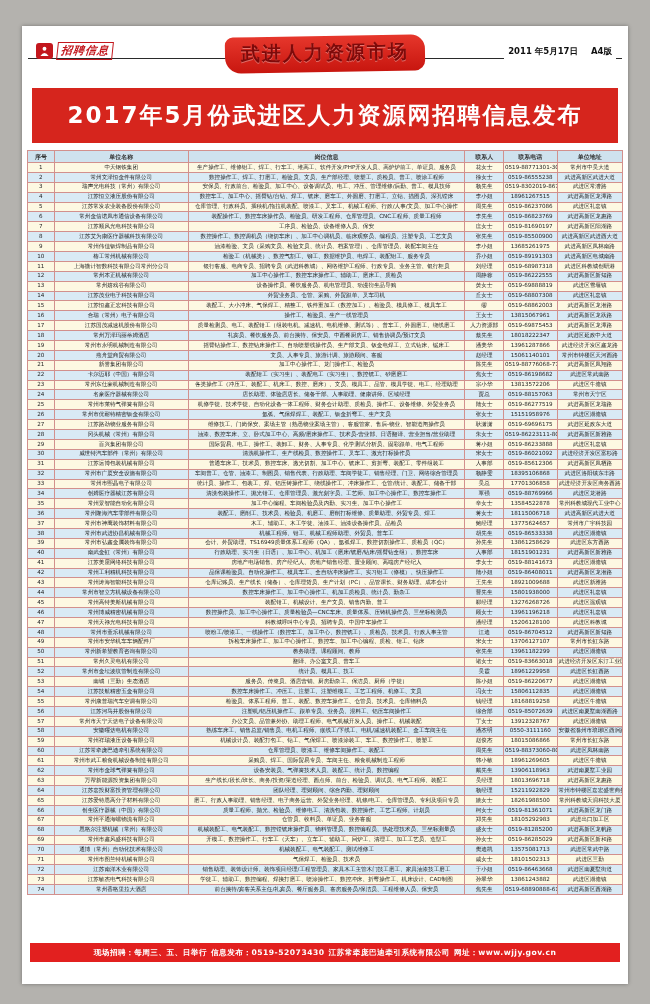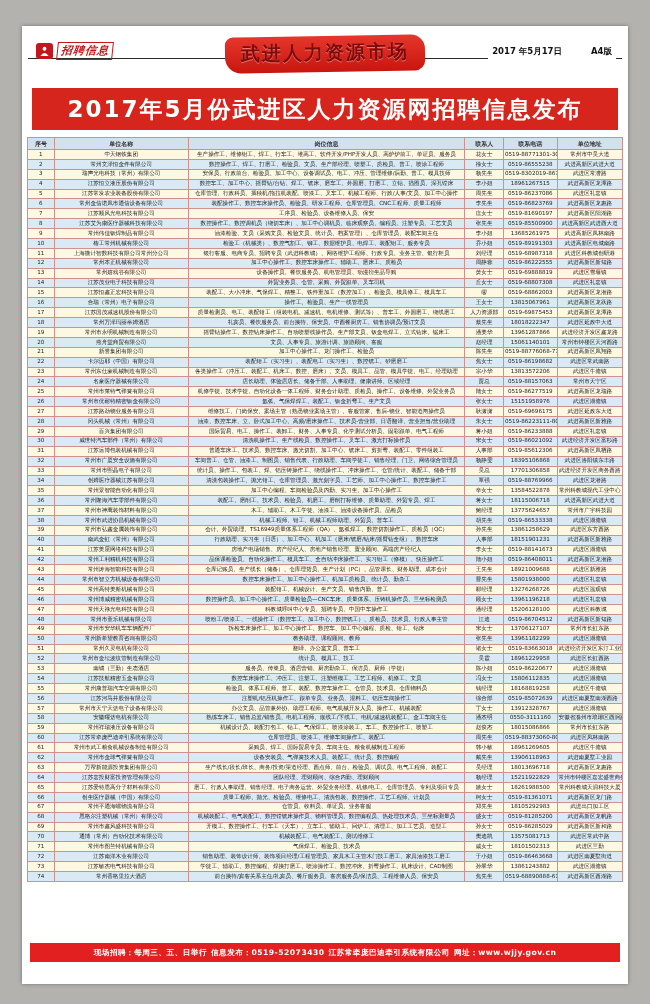--- a/index.html
+++ b/index.html
@@ -7,23 +7,23 @@
   .page{position:absolute;left:22px;top:26px;width:606px;height:958px;background:#ffffff;box-shadow:0 0 4px rgba(0,0,0,.35);}
   
   .mast{position:relative;height:58px;}
   .mast-rule{position:absolute;left:6px;right:6px;top:32px;height:1px;background:#2a2a2a;}
   .logo{position:absolute;left:14px;top:16px;display:flex;align-items:center;gap:4px;}
   .logo-box{width:17px;height:16px;background:#c3171d;border-radius:3px;display:flex;align-items:center;justify-content:center;}
   .logo-txt{color:#c3171d;font-size:11px;font-weight:bold;font-style:italic;border:1px solid #c3171d;padding:0 3px 1px 3px;transform:skew(-6deg);letter-spacing:1px;}
   .brush{position:absolute;left:50%;top:10px;transform:translateX(-50%) rotate(-1deg);background:linear-gradient(180deg,#e6372c,#c8160f);border-radius:8px 14px 10px 16px;padding:4px 16px 6px 16px;}
   .brush span{font-size:19px;font-weight:bold;color:#7e0a0a;letter-spacing:2px;text-shadow:0 1px 0 rgba(255,255,255,.35);}
   .dateline{position:absolute;right:12px;top:20px;font-size:8.5px;color:#111;font-weight:bold;background:#fff;padding:0 4px 2px 4px;}
-  .dateline .ed{margin-left:26px;}
+  .dateline .ed{margin-left:10px;}
   
-  .banner{margin:4px 10px 0 10px;height:42px;background:#d6251d;display:flex;align-items:center;justify-content:center;}
+  .banner{margin:4px 10px 0 10px;height:55px;background:#d6251d;display:flex;align-items:center;justify-content:center;}
   .banner span{color:#ffffff;font-size:23px;font-weight:bold;letter-spacing:2px;}
   
   .tbl-wrap{margin:7px 5px 0 5px;}
   table{width:100%;border-collapse:collapse;table-layout:fixed;}
   th,td{border:1px solid #d2908d;font-size:5.6px;line-height:1;height:8.9px;padding:0 1px;text-align:center;color:#222;white-space:nowrap;overflow:hidden;}
   thead th{background:#cfe2ee;font-size:6px;font-weight:bold;height:11px;color:#333;}
   tbody tr:nth-child(odd) td{background:#fdf8e2;}
   tbody tr:nth-child(even) td{background:#d9eaf5;}
   
   .footbar{position:absolute;left:8px;right:8px;bottom:22px;height:19px;background:#e2201f;display:flex;align-items:center;justify-content:center;gap:4px;}
@@ -42,21 +42,21 @@
             <circle cx="6" cy="3" r="2.1" fill="#ffffff"></circle>
             <path d="M1.5 11 Q6 4.5 10.5 11 Z" fill="#ffffff"></path>
           </svg>
       </div>
       <div class="logo-txt">招聘信息</div>
     </div>
     <div class="brush">
       <span>武进人力资源市场</span>
     </div>
     <div class="dateline">
-      <span>2017 年5月17日</span>
+      <span>2011 年5月17日</span>
       <span class="ed">A4版</span>
     </div>
   </div>
 
   <div class="banner">
     <span>2017年5月份武进区人力资源网招聘信息发布</span>
   </div>
 
   <div class="tbl-wrap">
     <table>

